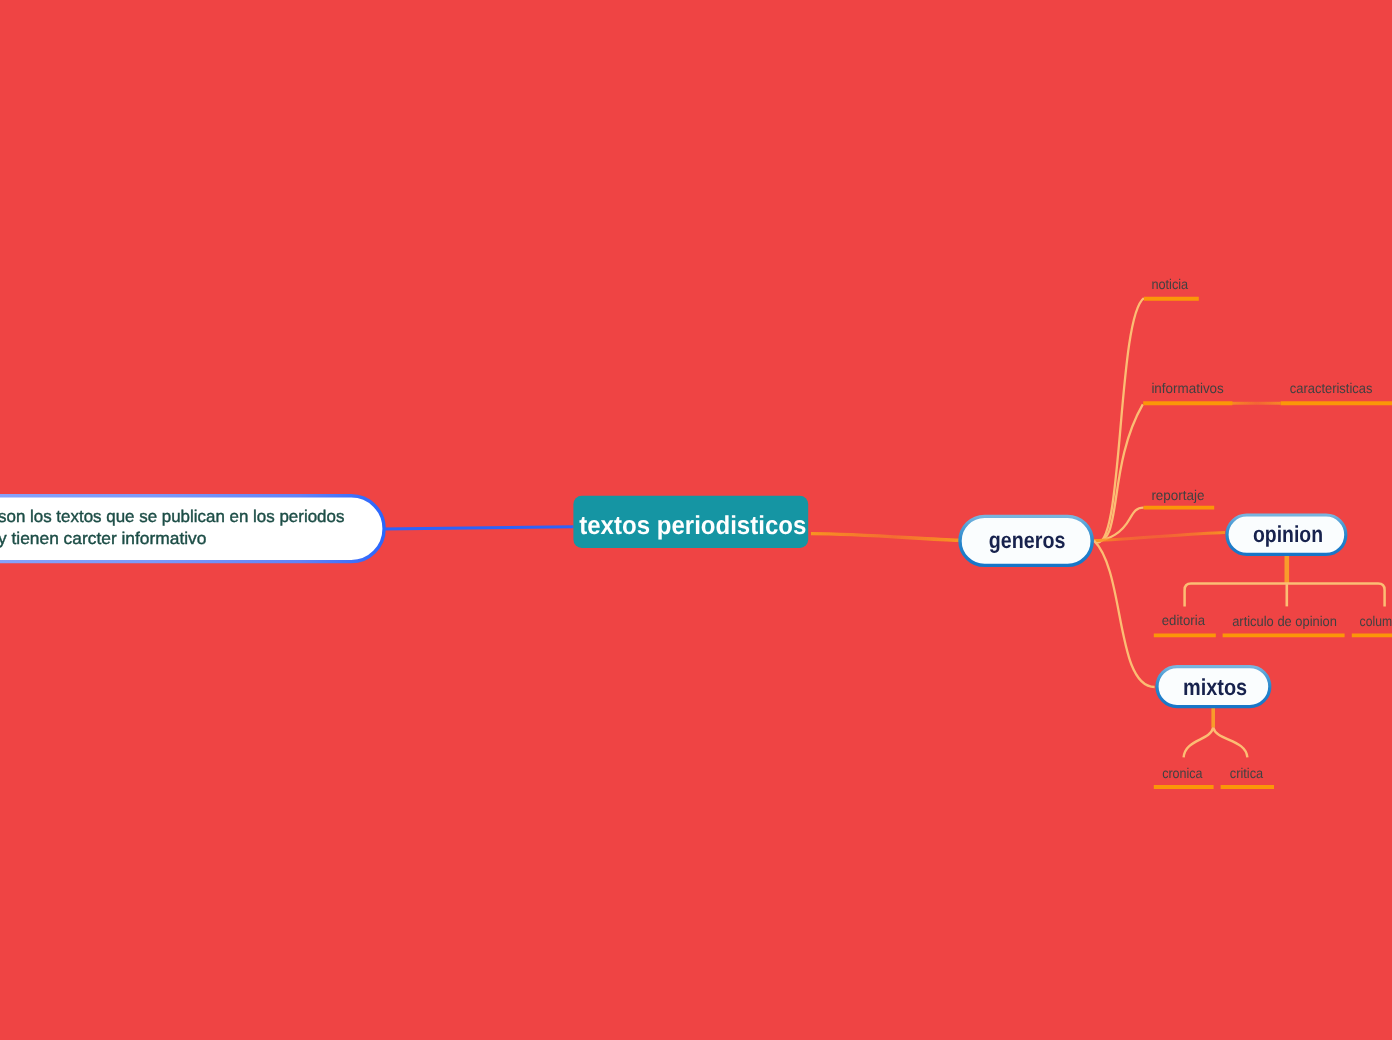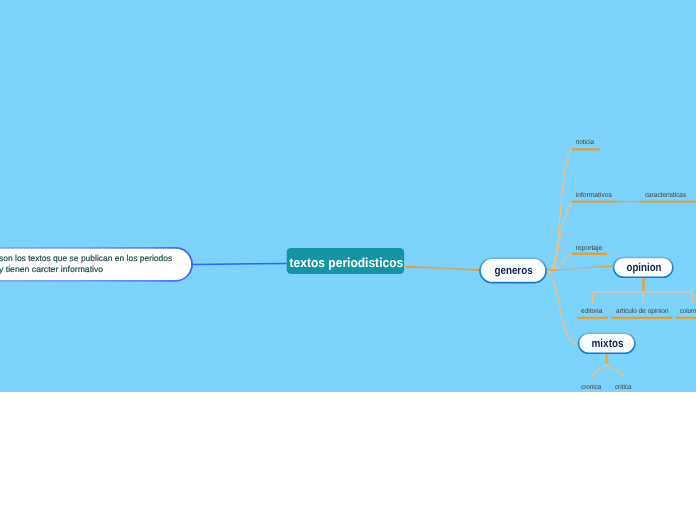--- a/index.html
+++ b/index.html
@@ -1,20 +1,20 @@
 <!DOCTYPE html>
 <html><head>
 <meta charset="utf-8">
 <title>textos periodisticos</title>
 <style>
   html,body{margin:0;padding:0;background:#ffffff;}
   body{width:696px;height:520px;overflow:hidden;
        font-family:"Liberation Sans",sans-serif;
        -webkit-font-smoothing:antialiased;text-rendering:geometricPrecision;}
-  #stage{position:relative;width:696px;height:392px;background:#7dd3fc;overflow:hidden;}
+  #stage{position:relative;width:696px;height:520px;background:#ef4444;overflow:hidden;}
   svg#canvas{position:absolute;left:0;top:0;width:696px;height:520px;display:block;transform:translateZ(0);}
   text{dominant-baseline:alphabetic;}
   .rootlbl{font-family:"Liberation Sans",sans-serif;font-weight:bold;font-size:13px;fill:#ffffff;}
   .branchlbl{font-family:"Liberation Sans",sans-serif;font-weight:bold;font-size:11.5px;fill:#17224d;}
   .leaflbl{font-family:"Liberation Sans",sans-serif;font-weight:normal;font-size:7px;fill:#414141;}
   .notelbl{font-family:"Liberation Sans",sans-serif;font-weight:normal;font-size:8.5px;fill:#1c4d46;stroke:#1c4d46;stroke-width:0.2px;paint-order:stroke fill;}
 </style>
 </head>
 <body>
 

